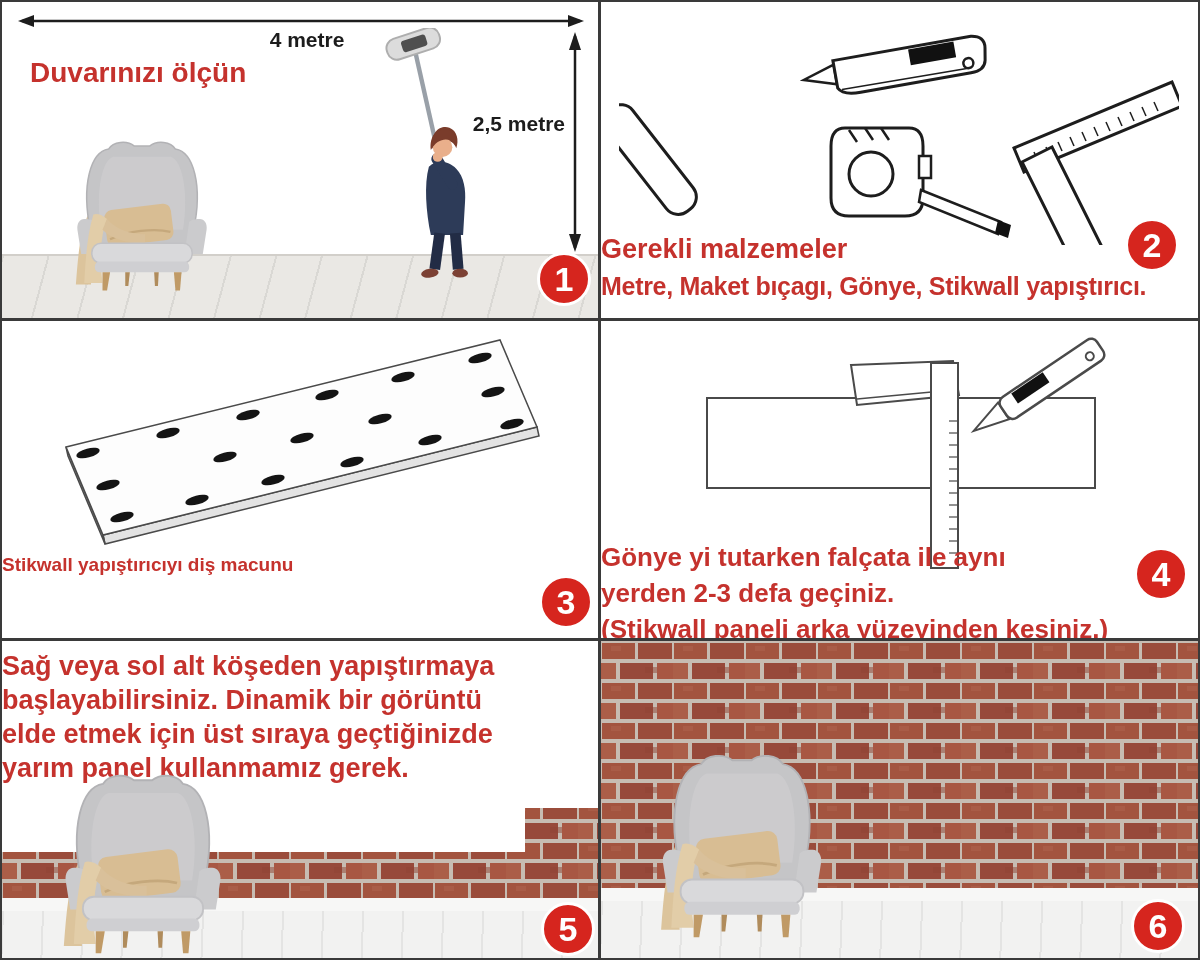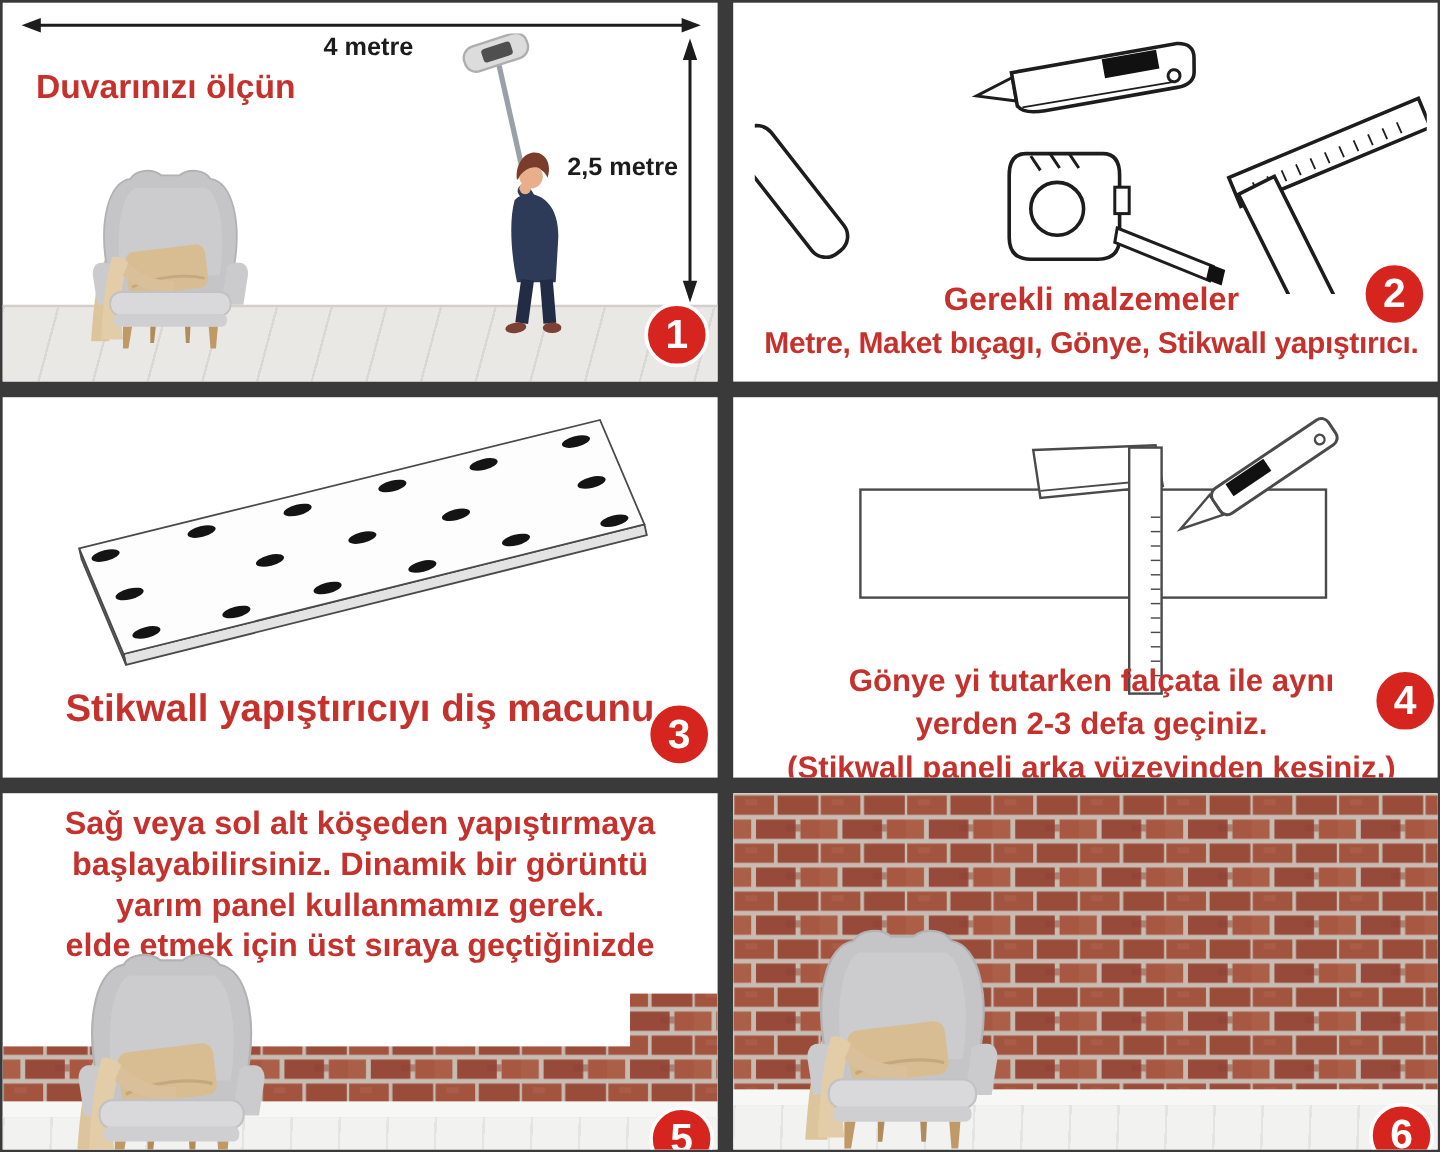--- a/index.html
+++ b/index.html
@@ -1,53 +1,53 @@
 <!DOCTYPE html>
 <html><head>
 <meta charset="utf-8">
 <style>
   html,body{margin:0;padding:0;background:#fff;}
   .sheet{
     position:relative;width:1200px;height:960px;box-sizing:border-box;
     border:2px solid #3a3a3a;background:#3a3a3a;
-    display:grid;grid-template-columns:596px 597px;grid-template-rows:316px 317px 317px;gap:13px;
+    display:grid;grid-template-columns:596px 597px;grid-template-rows:316px 317px 317px;gap:3px;
     font-family:"Liberation Sans",sans-serif;overflow:hidden;
   }
   .panel{position:relative;background:#ffffff;overflow:hidden;}
-  .red-text{color:#c5322d;font-weight:700;text-align:center;position:absolute;left:0;right:0;}
+  .red-text{color:#c5322d;font-weight:700;position:absolute;left:0;right:0;}
   .red-text div{white-space:nowrap;}
   .badge{
     position:absolute;width:48px;height:48px;border-radius:50%;
     background:#d6251e;border:3px solid #fff;color:#fff;font-weight:700;
     font-size:34px;line-height:48px;text-align:center;
   }
   .measure{position:absolute;color:#1c1c1c;font-weight:700;font-size:21px;}
   
   .p1text{left:28px;top:52px;text-align:right;font-size:28px;line-height:37px;right:auto;}
   .m-w{left:230px;top:26px;width:150px;text-align:center;}
-  .m-h{left:433px;top:110px;width:130px;text-align:right;margin-top:16px;}
+  .m-h{left:433px;top:110px;width:130px;text-align:right;}
   .arrow-h{position:absolute;left:10px;top:8px;}
   .arrow-v{position:absolute;left:558px;top:24px;}
   .floor-1{
     position:absolute;left:0;right:0;bottom:0;height:62px;
     background:repeating-linear-gradient(105deg,rgba(0,0,0,0.07) 0 2px,transparent 2px 44px),#eae8e4;
     border-top:2px solid #d2cfca;
   }
   .chair{position:absolute;}
   .chair-1{left:64px;top:138px;width:152px;height:152px;}
   .man{position:absolute;left:378px;top:26px;width:88px;height:254px;}
   .b1{left:535px;top:250px;}
   
   .tools{position:absolute;left:18px;top:8px;}
   .p2title{top:232px;font-size:27px;}
   .p2sub{top:270px;font-size:25px;letter-spacing:-0.3px;}
   .b2{left:524px;top:216px;}
   
   .slab{position:absolute;left:0;top:0;}
-  .p3text{top:242px;font-size:32px;line-height:34px;}
+  .p3text{top:227px;font-size:19px;line-height:34px;}
   .b3{left:537px;top:254px;}
   
   .cutdraw{position:absolute;left:0;top:0;}
   .p4text{top:206px;font-size:26px;line-height:36px;margin-top:12px;}
   .b4{left:533px;top:226px;}
   
   .p5text{top:8px;font-size:27px;line-height:34px;}
   .bricks{position:absolute;left:0;top:0;}
   .baseboard{position:absolute;left:0;right:0;height:13px;background:#f7f7f6;border-bottom:1px solid #d8d8d6;}
   .bb5{top:257px;}
@@ -260,22 +260,22 @@
   <section class="panel">
     <svg class="bricks" width="596" height="317" viewBox="0 0 596 317">
       <rect x="523" y="167" width="73" height="46" fill="url(#brickPat)"></rect>
       <rect x="0" y="211" width="596" height="46" fill="url(#brickPat)"></rect>
     </svg>
     <div class="baseboard bb5"></div>
     <div class="floor-56 fl5"></div>
     <div class="red-text p5text">
       <div>Sağ veya sol alt köşeden yapıştırmaya</div>
       <div>başlayabilirsiniz. Dinamik bir görüntü</div>
+      <div>elde etmek için üst sıraya geçtiğinizde</div>
       <div>yarım panel kullanmamız gerek.</div>
-      <div>elde etmek için üst sıraya geçtiğinizde</div>
     </div>
     <svg class="chair chair-5" viewBox="0 0 200 200">
         <use href="#chair" xlink:href="#chair"></use>
       </svg>
     <div class="badge b5">5</div>
   </section>
 
   <section class="panel">
     <svg class="bricks" width="597" height="317" viewBox="0 0 597 317">
       <rect x="0" y="0" width="597" height="247" fill="url(#brickPat)"></rect>

